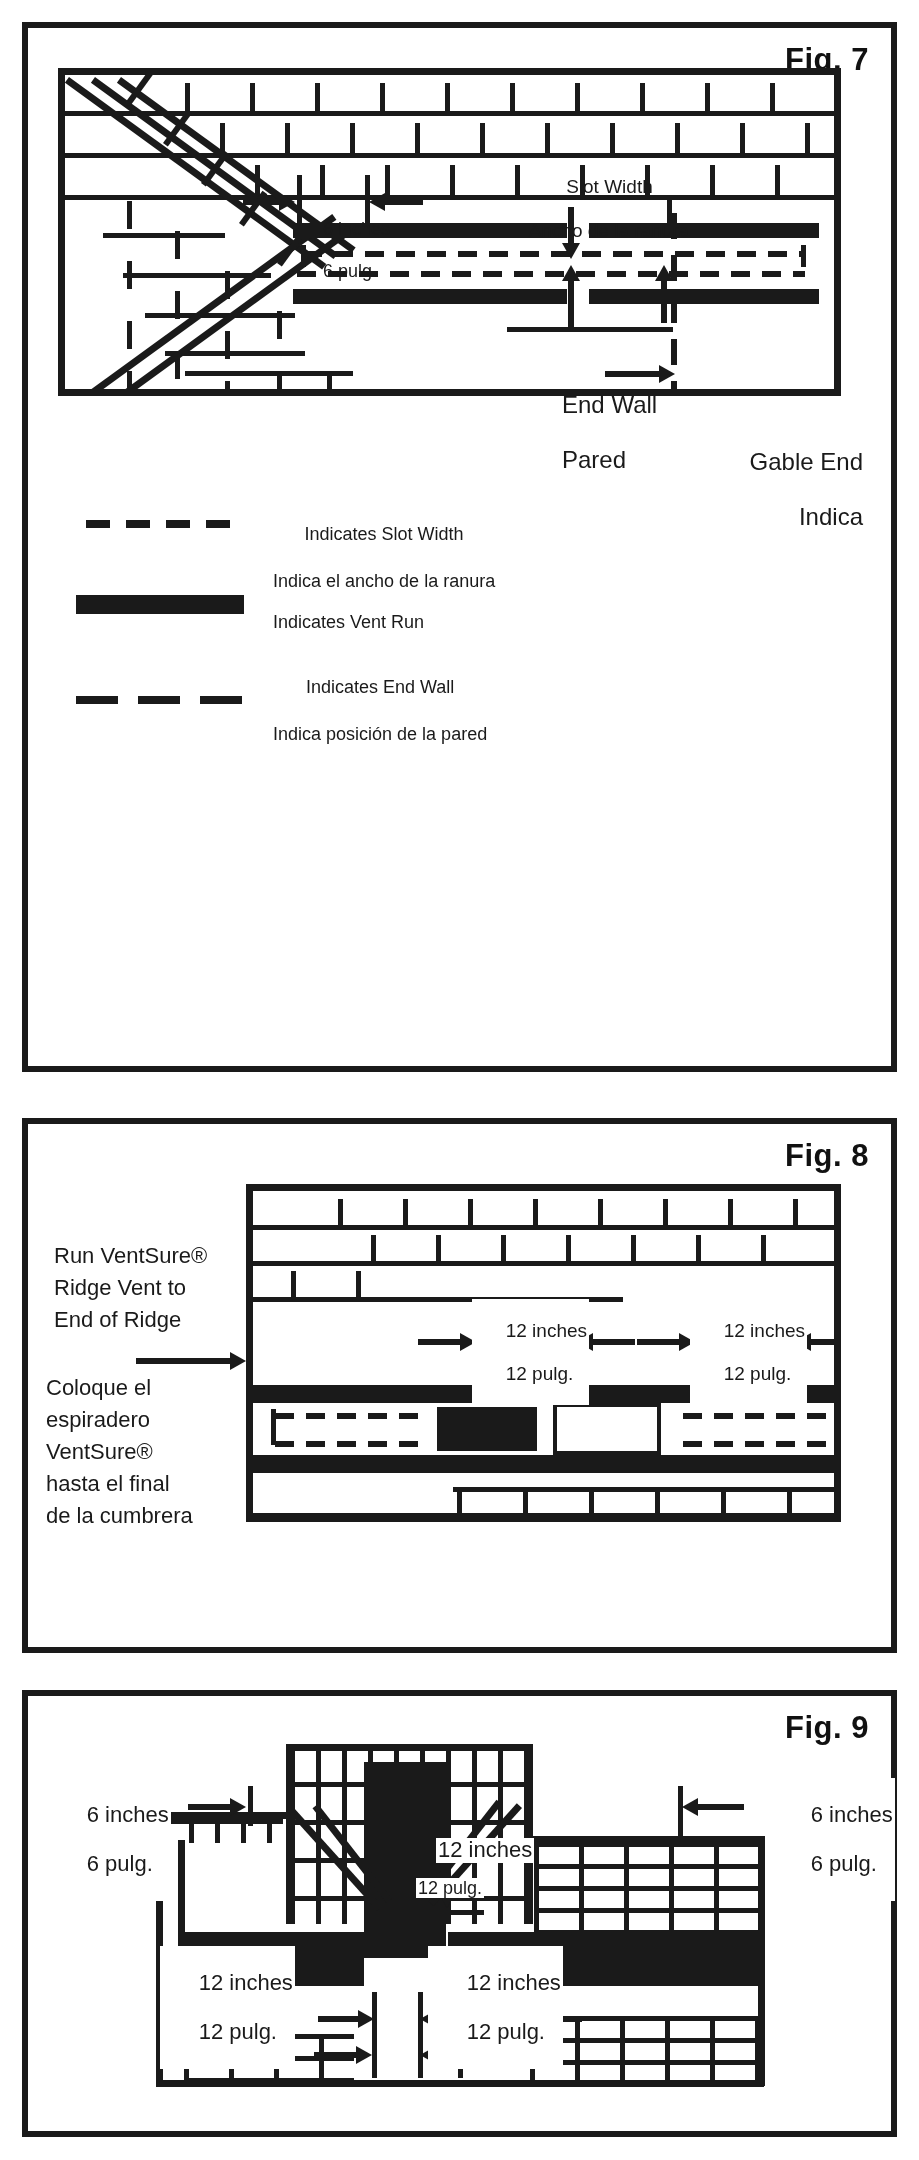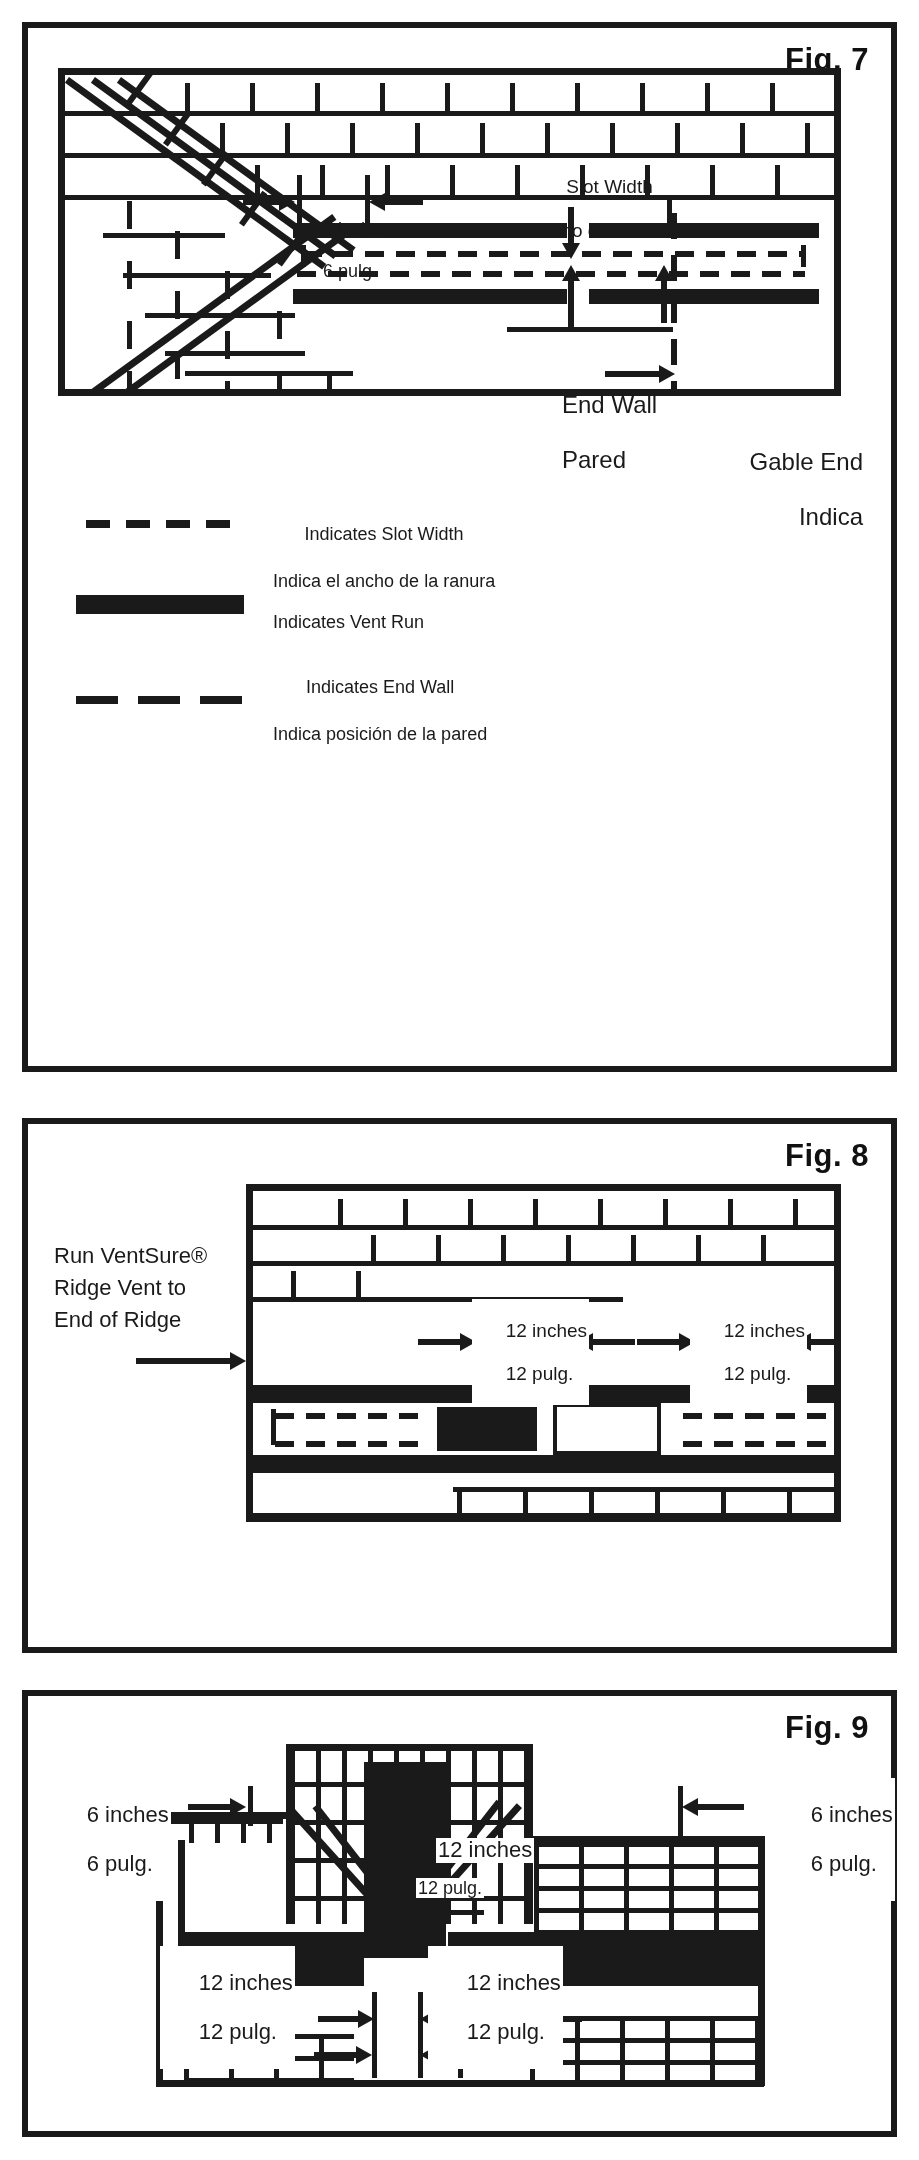--- a/index.html
+++ b/index.html
@@ -355,20 +355,25 @@
   </div>
 
   <div class="panel" id="panel-fig8">
 
     <div class="fig-label">Fig. 8</div>
 
     <div class="fig8-side-text" style="left:18px;top:116px;margin-left:8px;">Run VentSure®
 Ridge Vent to
 End of Ridge</div>
 
+    <div class="fig8-side-text" style="left:18px;top:248px;">Coloque el
+espiradero
+VentSure®
+hasta el final
+de la cumbrera</div>
 
     <div class="arrow-r" style="left:108px;top:228px;width:110px;height:18px;">
       <div class="shaft" style="left:0;width:94px;"></div>
         <div class="head"></div>
     </div>
 
     <div id="fig8-plan">
 
       <div class="course" style="left:0;top:34px;width:595px;"></div>
       <div class="course" style="left:0;top:70px;width:595px;"></div>

